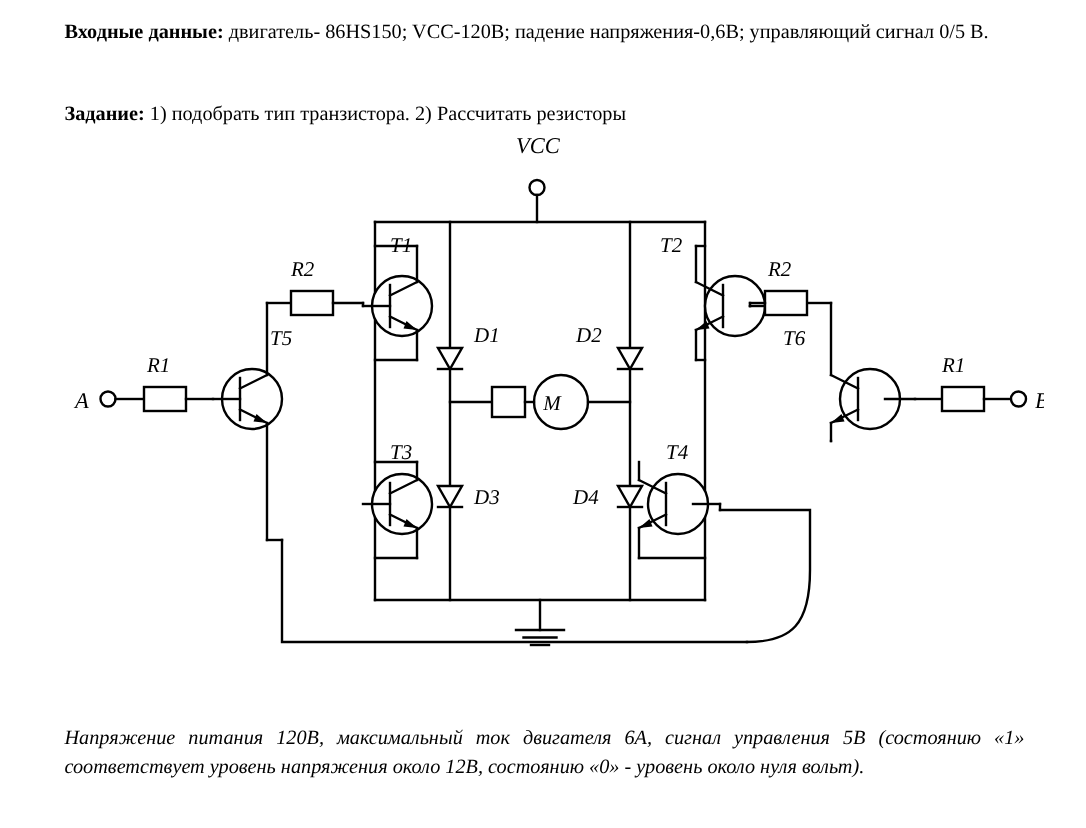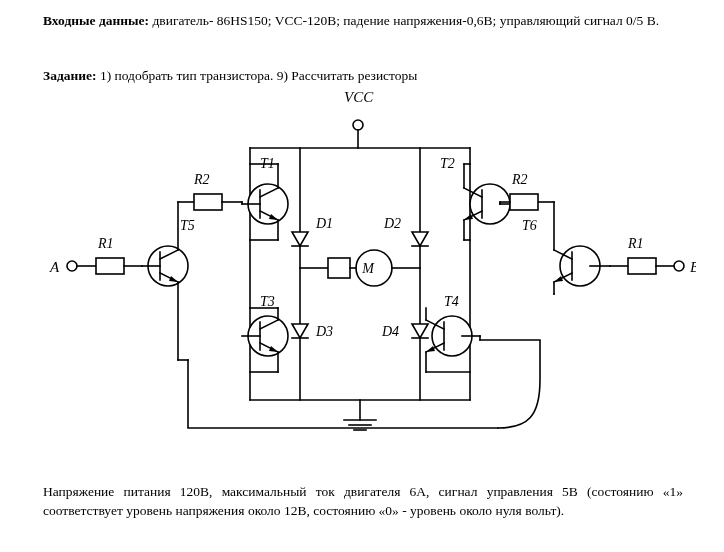--- a/index.html
+++ b/index.html
@@ -25,21 +25,21 @@
   .text-block {
     position: absolute;
     font-size: 13.5px;
     line-height: 19px;
     text-align: justify;
     color: #000;
   }
   .text-block b { font-weight: bold; }
   #intro-block { left: 43px; top: 11px; width: 640px; }
   #task-block  { left: 43px; top: 66px; width: 640px; }
-  #footer-block{ left: 43px; top: 482px; width: 640px; }
+  #footer-block{ left: 43px; top: 482px; width: 640px; font-style: italic; }
 
   .schematic {
     position: absolute;
     left: 28px;
     top: 80px;
     width: 668px;
     height: 380px;
   }
   .schematic svg { display: block; }
 
@@ -59,21 +59,21 @@
 </head>
 <body>
 
 <div class="page">
 
   <div class="text-block" id="intro-block">
     <b>Входные данные:</b><span> двигатель- 86HS150; VCC-120В; падение напряжения-0,6В; управляющий сигнал 0/5 В.</span>
   </div>
 
   <div class="text-block" id="task-block">
-    <b>Задание:</b><span> 1) подобрать тип транзистора. 9) Рассчитать резисторы</span>
+    <b>Задание:</b><span> 1) подобрать тип транзистора. 2) Рассчитать резисторы</span>
   </div>
 
   <div class="schematic">
     <svg width="668" height="380" viewBox="0 0 668 380" xmlns="http://www.w3.org/2000/svg">
       <g fill="none" stroke="#000000" stroke-width="1.6" stroke-linecap="square">
 
         <circle cx="330" cy="45" r="5" fill="#ffffff" stroke="#000000" stroke-width="1.6"></circle>
         <line x1="330" y1="50" x2="330" y2="68"></line>
 
         <line x1="222" y1="68" x2="442" y2="68"></line>

